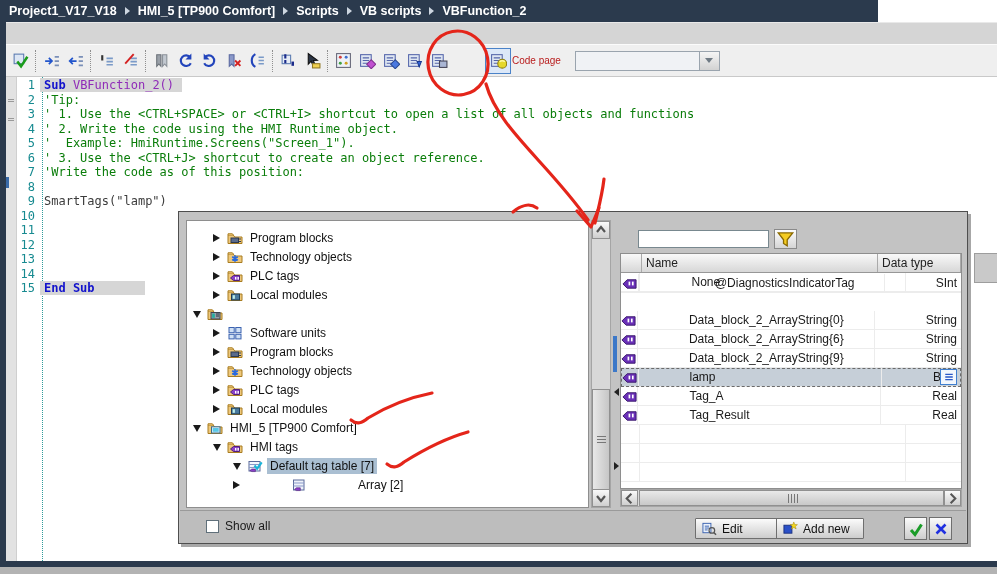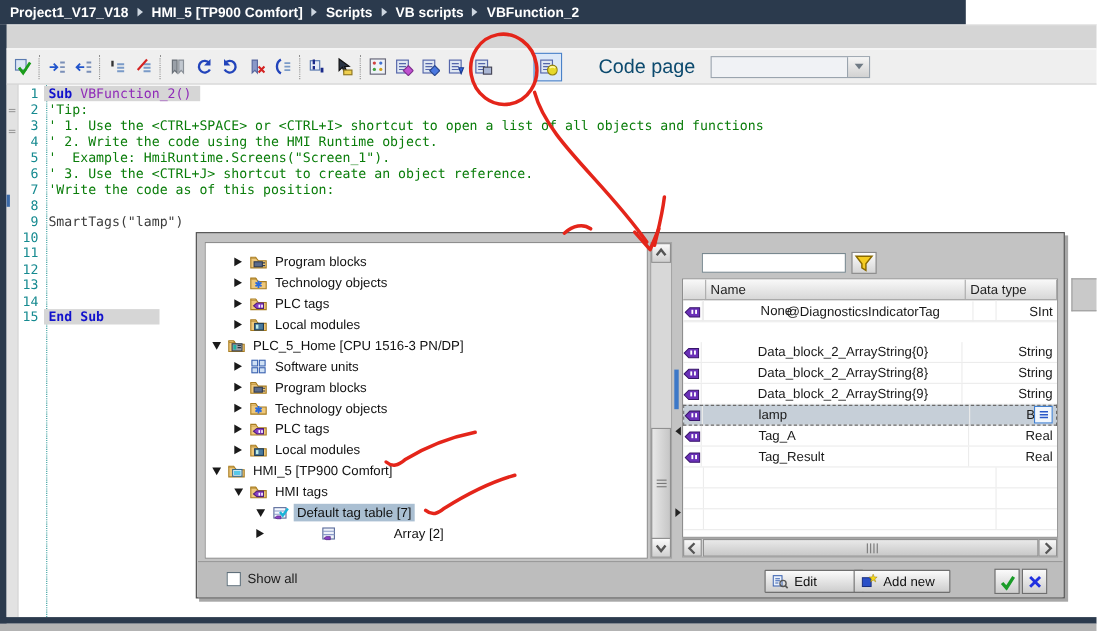--- a/index.html
+++ b/index.html
@@ -20,21 +20,21 @@
   .bottom-dark { position:absolute; left:0; top:561px; width:997px; height:6px; background:#2b3a4d; }
   .bottom-gray { position:absolute; left:0; top:567px; width:997px; height:7px; background:#b3b3b3; }
   .right-notch { position:absolute; left:974px; top:253px; width:23px; height:30px; background:#c9c9c9; border:1px solid #9d9d9d; border-right:none; }
 
   
   .toolbar { position:absolute; left:6px; top:44px; width:991px; height:33px; background:#efefef; border-top:1px solid #fbfbfb; border-bottom:1px solid #c9c9c9; display:flex; align-items:center; padding-left:2px; }
   .tb-btn { width:22px; height:22px; margin:0 1px; display:flex; align-items:center; justify-content:center; cursor:pointer; }
   .tb-btn svg { width:17px; height:17px; }
   .tb-btn.active { width:26px; height:26px; border:1px solid #4a82c8; background:#dcE8f8; margin-left:34px; }
   .tb-sep { width:1px; height:22px; border-left:1px dotted #8f8f8f; margin:0 3px; }
-  .codepage-label { margin-left:32px; color:#0c4a6e; font-size:18px; }
+  .codepage-label { color:#b91c1c; font-size:10px; }
   .codepage-combo { margin-left:14px; width:145px; height:20px; background:#f0f2f5; border:1px solid #9aa4ae; display:flex; }
   .codepage-value { flex:1; }
   .codepage-arrow { width:20px; height:18px; background:linear-gradient(#f5f5f5,#d2d2d2); border-left:1px solid #9aa4ae; display:flex; align-items:center; justify-content:center; }
   .codepage-arrow:after { content:""; width:0; height:0; border-top:5px solid #6f7a84; border-left:4px solid transparent; border-right:4px solid transparent; }
 
   
   .editor { position:absolute; left:17px; top:77px; width:980px; height:484px; background:#fff; font-family:"DejaVu Sans Mono", monospace; font-size:12px; }
   .gutter-rule { position:absolute; left:25px; top:0; width:1px; height:484px; border-left:1px dotted #2f9a9a; }
   .code-line { position:absolute; left:0; height:15px; display:flex; white-space:pre; }
   .lnum { width:21px; text-align:right; color:#168a90; padding-right:3px; }
@@ -324,21 +324,20 @@
       </div>
       <div class="tree-row" style="top: 83px; padding-left: 6px;">
         <span class="tw-exp"><span class="exp-e"></span></span>
         <span class="tw-icon"><svg viewBox="0 0 16 16">
             <path d="M1 5 h5.2 L7.8 7 H15 v6.5 H1 Z" fill="#eec87c" stroke="#a87c20" stroke-width="1"></path>
             <path d="M1 5 V3.8 h4.4 l1 1.2" fill="#eec87c" stroke="#a87c20" stroke-width="1"></path>
             <rect x="4" y="6.5" width="9" height="6.5" fill="#98a0aa" stroke="#3a4450"></rect>
             <rect x="5.2" y="7.6" width="2.6" height="4.2" fill="#20b0a0"></rect>
             <path d="M9 8 h3 M9 10 h3" stroke="#2a3440"></path>
           </svg></span>
-        <span class="tw-label">PLC_5_Home [CPU 1516-3 PN/DP]</span>
       </div>
       <div class="tree-row" style="top: 102px; padding-left: 26px;">
         <span class="tw-exp"><span class="exp-c"></span></span>
         <span class="tw-icon"><svg viewBox="0 0 16 16">
             <rect x="2" y="2.5" width="5.2" height="5.2" fill="#cfe0f4" stroke="#3a62b0"></rect>
             <rect x="8.8" y="2.5" width="5.2" height="5.2" fill="#cfe0f4" stroke="#3a62b0"></rect>
             <rect x="2" y="9.3" width="5.2" height="4.6" fill="#cfe0f4" stroke="#3a62b0"></rect>
             <rect x="8.8" y="9.3" width="5.2" height="4.6" fill="#cfe0f4" stroke="#3a62b0"></rect>
           </svg></span>
         <span class="tw-label">Software units</span>
@@ -491,21 +490,21 @@
             <div class="td-type">String</div>
           </div>
           <div class="tbl-row" style="top: 76px;">
             <div class="td-icon">
               <svg viewBox="0 0 16 13">
                 <path d="M1 7 l4.5-4.5 H15 v9 H5.5 Z" fill="#6a30b8" stroke="#38156a"></path>
                 <rect x="7" y="4.5" width="1.8" height="4" fill="#fff"></rect>
                 <rect x="10.6" y="4.5" width="1.8" height="4" fill="#fff"></rect>
               </svg>
             </div>
-            <div class="td-name">Data_block_2_ArrayString{8}</div>
+            <div class="td-name">Data_block_2_ArrayString{6}</div>
             <div class="td-type">String</div>
           </div>
           <div class="tbl-row" style="top: 95px;">
             <div class="td-icon">
               <svg viewBox="0 0 16 13">
                 <path d="M1 7 l4.5-4.5 H15 v9 H5.5 Z" fill="#6a30b8" stroke="#38156a"></path>
                 <rect x="7" y="4.5" width="1.8" height="4" fill="#fff"></rect>
                 <rect x="10.6" y="4.5" width="1.8" height="4" fill="#fff"></rect>
               </svg>
             </div>

